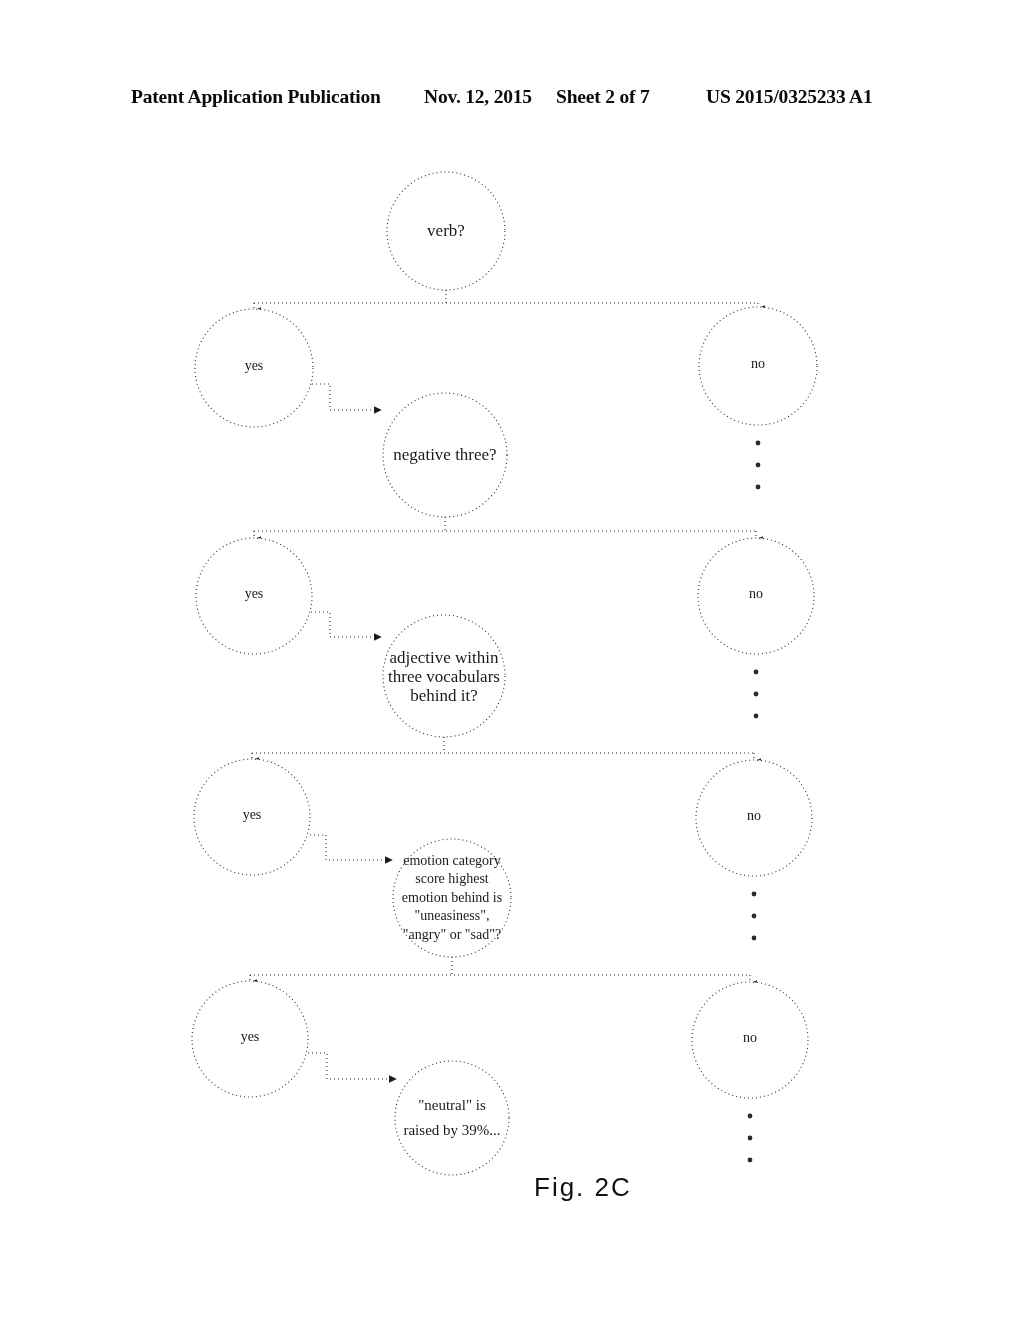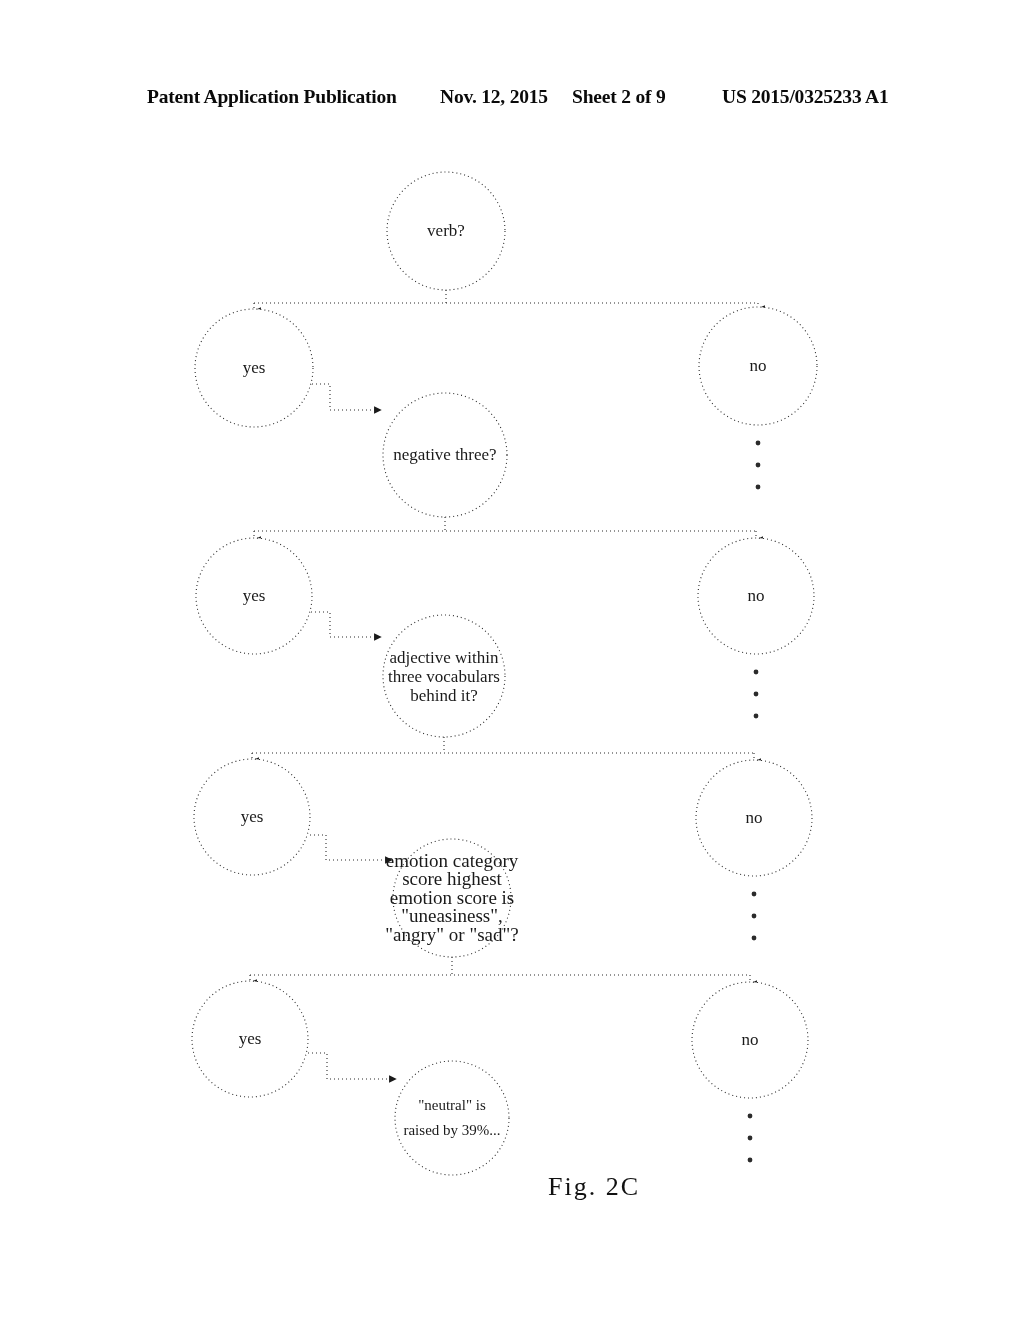--- a/index.html
+++ b/index.html
@@ -13,21 +13,21 @@
     height: 1320px;
     position: relative;
     overflow: hidden;
     font-family: "Liberation Serif", "DejaVu Serif", serif;
     color: #000000;
   }
 
   
   #page-header {
     position: absolute;
-    left: 16px;
+    left: 0;
     top: 86px;
     width: 1008px;
     height: 30px;
   }
   .hdr {
     position: absolute;
     top: 0;
     font-family: "Liberation Serif", "DejaVu Serif", serif;
     font-weight: bold;
     font-size: 19.5px;
@@ -65,44 +65,44 @@
     color: #1a1a1a;
     pointer-events: none;
     -webkit-font-smoothing: none;
   }
   .node-label span {
     display: block;
     white-space: nowrap;
   }
 
   .lbl-root   { font-size: 17px; }
-  .lbl-yesno  { font-size: 17px; }
+  .lbl-yesno  { font-size: 14px; }
   .lbl-small  { font-size: 17px; line-height: 19px; }
-  .lbl-tiny   { font-size: 19px; line-height: 18.5px; }
+  .lbl-tiny   { font-size: 14px; line-height: 18.5px; }
   .lbl-neut   { font-size: 15px;  line-height: 25px; }
 
   
   #fig-caption {
     position: absolute;
-    left: 548px;
+    left: 534px;
     top: 1172px;
-    font-family: Liberation Serif, serif;
+    font-family: Liberation Sans, sans-serif;
     font-size: 26px;
     letter-spacing: 2px;
     color: #111111;
     white-space: nowrap;
   }
 </style>
 </head>
 <body>
 
 <div id="page-header">
   <div class="hdr" id="hdr-pub">Patent Application Publication</div>
   <div class="hdr" id="hdr-date">Nov. 12, 2015</div>
-  <div class="hdr" id="hdr-sheet">Sheet 2 of 9</div>
+  <div class="hdr" id="hdr-sheet">Sheet 2 of 7</div>
   <div class="hdr" id="hdr-num">US 2015/0325233 A1</div>
 </div>
 
 <div id="diagram">
   <svg id="diagram-svg" viewBox="0 0 1024 1320" xmlns="http://www.w3.org/2000/svg">
     <defs>
       <marker id="arrow-down" viewBox="0 0 10 10" refX="5" refY="9" markerWidth="7" markerHeight="7" orient="auto">
         <path d="M 0 0 L 10 0 L 5 10 z" fill="#1a1a1a"></path>
       </marker>
       <marker id="arrow-right" viewBox="0 0 10 10" refX="9" refY="5" markerWidth="7" markerHeight="7" orient="auto">
@@ -201,21 +201,21 @@
       </div>
       <div class="node-label lbl-yesno" style="width: 156px; left: 174px; top: 807px;">
         <span>yes</span>
       </div>
       <div class="node-label lbl-yesno" style="width: 156px; left: 676px; top: 808px;">
         <span>no</span>
       </div>
       <div class="node-label lbl-tiny" style="width: 158px; left: 373px; top: 851.5px;">
         <span>emotion category</span>
         <span>score highest</span>
-        <span>emotion score is</span>
+        <span>emotion behind is</span>
         <span>"uneasiness",</span>
         <span>"angry" or "sad"?</span>
       </div>
       <div class="node-label lbl-yesno" style="width: 156px; left: 172px; top: 1029px;">
         <span>yes</span>
       </div>
       <div class="node-label lbl-yesno" style="width: 156px; left: 672px; top: 1030px;">
         <span>no</span>
       </div>
       <div class="node-label lbl-neut" style="width: 154px; left: 375px; top: 1093px;">

